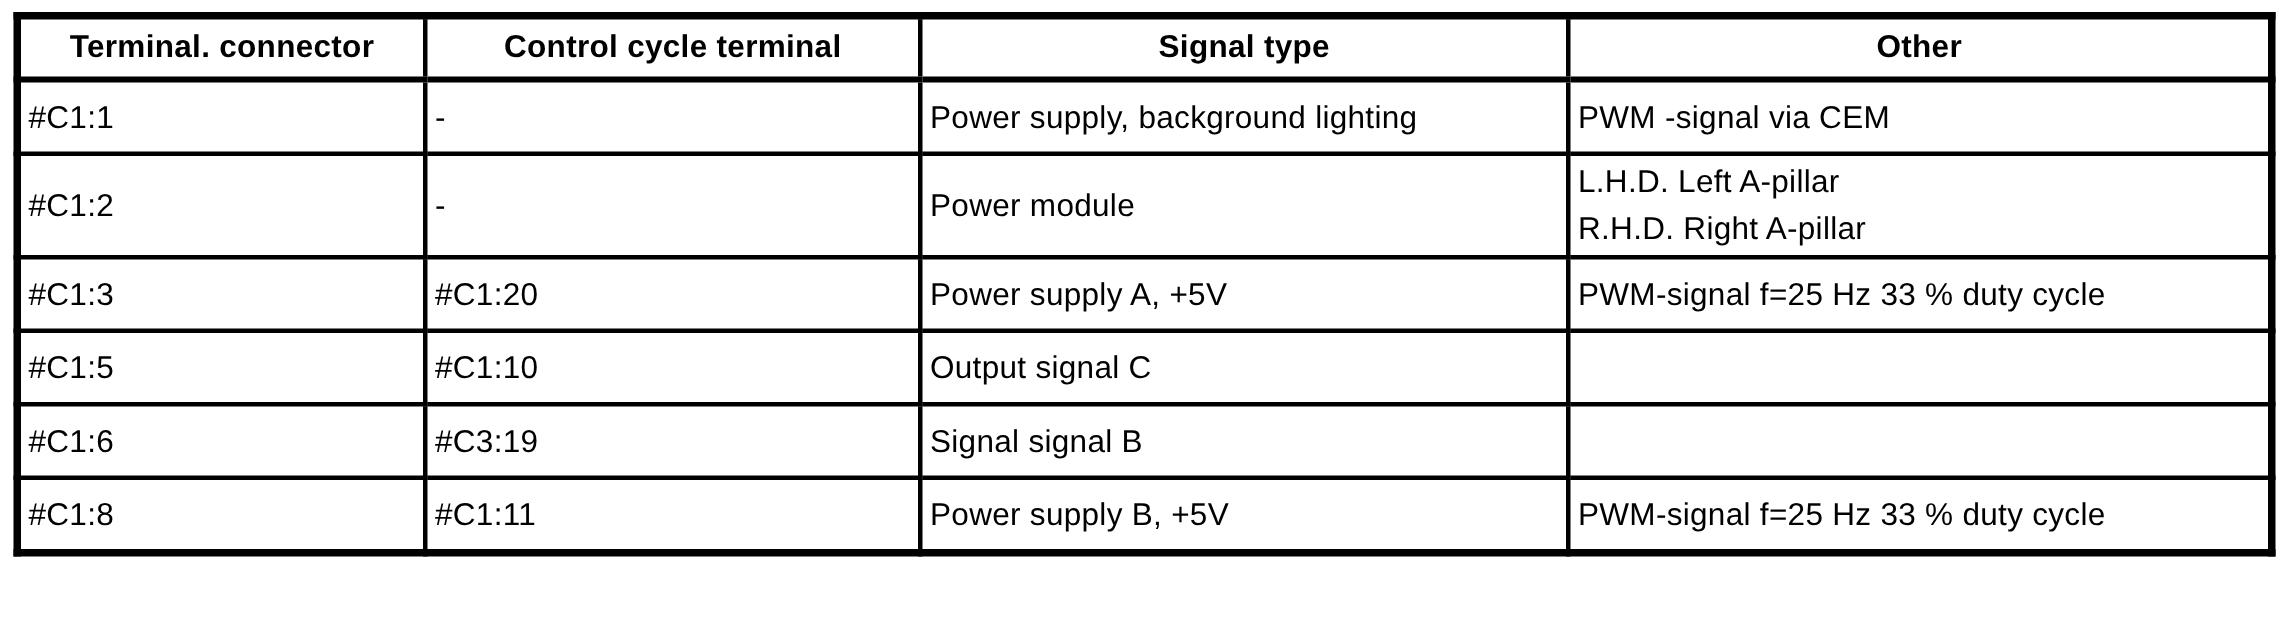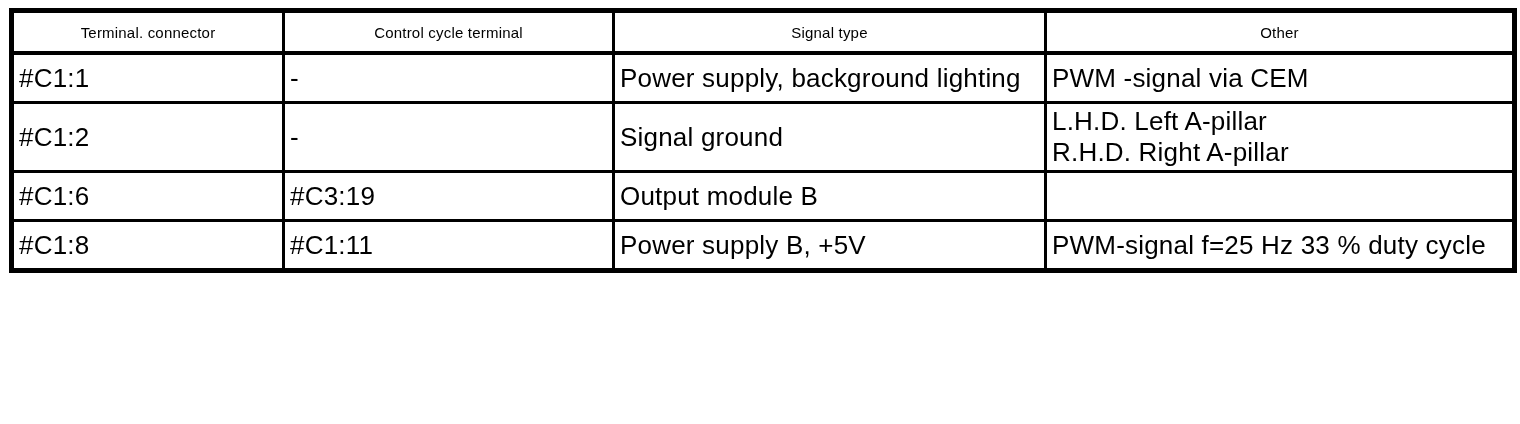--- a/index.html
+++ b/index.html
@@ -25,31 +25,31 @@
     color: #000000;
     border: 5px solid #000000;
   }
   col.c1 { width: 272px; }
   col.c2 { width: 330px; }
   col.c3 { width: 432px; }
   col.c4 { width: 469px; }
   th {
     border: 3px solid #000000;
     border-bottom-width: 4px;
-    font-size: 15px;
-    font-weight: normal;
+    font-size: 21px;
+    font-weight: bold;
     letter-spacing: 0.2px;
     height: 38px;
     text-align: center;
     vertical-align: middle;
     padding: 0 4px;
   }
   td {
     border: 3px solid #000000;
-    font-size: 26px;
+    font-size: 21px;
     letter-spacing: 0.2px;
     height: 42px;
     line-height: 31px;
     text-align: left;
     vertical-align: middle;
     padding: 2px 12px 2px 5px;
     white-space: pre-line;
     overflow: hidden;
   }
 </style>
@@ -75,28 +75,40 @@
     <tbody>
         <tr>
     <td>#C1:1</td>
     <td>-</td>
     <td>Power supply, background lighting</td>
     <td>PWM -signal via CEM</td>
   </tr>
         <tr>
     <td>#C1:2</td>
     <td>-</td>
-    <td>Signal ground</td>
+    <td>Power module</td>
     <td>L.H.D. Left A-pillar
 R.H.D. Right A-pillar</td>
   </tr>
         <tr>
+    <td>#C1:3</td>
+    <td>#C1:20</td>
+    <td>Power supply A, +5V</td>
+    <td>PWM-signal f=25 Hz 33 % duty cycle</td>
+  </tr>
+        <tr>
+    <td>#C1:5</td>
+    <td>#C1:10</td>
+    <td>Output signal C</td>
+    <td></td>
+  </tr>
+        <tr>
     <td>#C1:6</td>
     <td>#C3:19</td>
-    <td>Output module B</td>
+    <td>Signal signal B</td>
     <td></td>
   </tr>
         <tr>
     <td>#C1:8</td>
     <td>#C1:11</td>
     <td>Power supply B, +5V</td>
     <td>PWM-signal f=25 Hz 33 % duty cycle</td>
   </tr>
       </tbody>
   </table>

